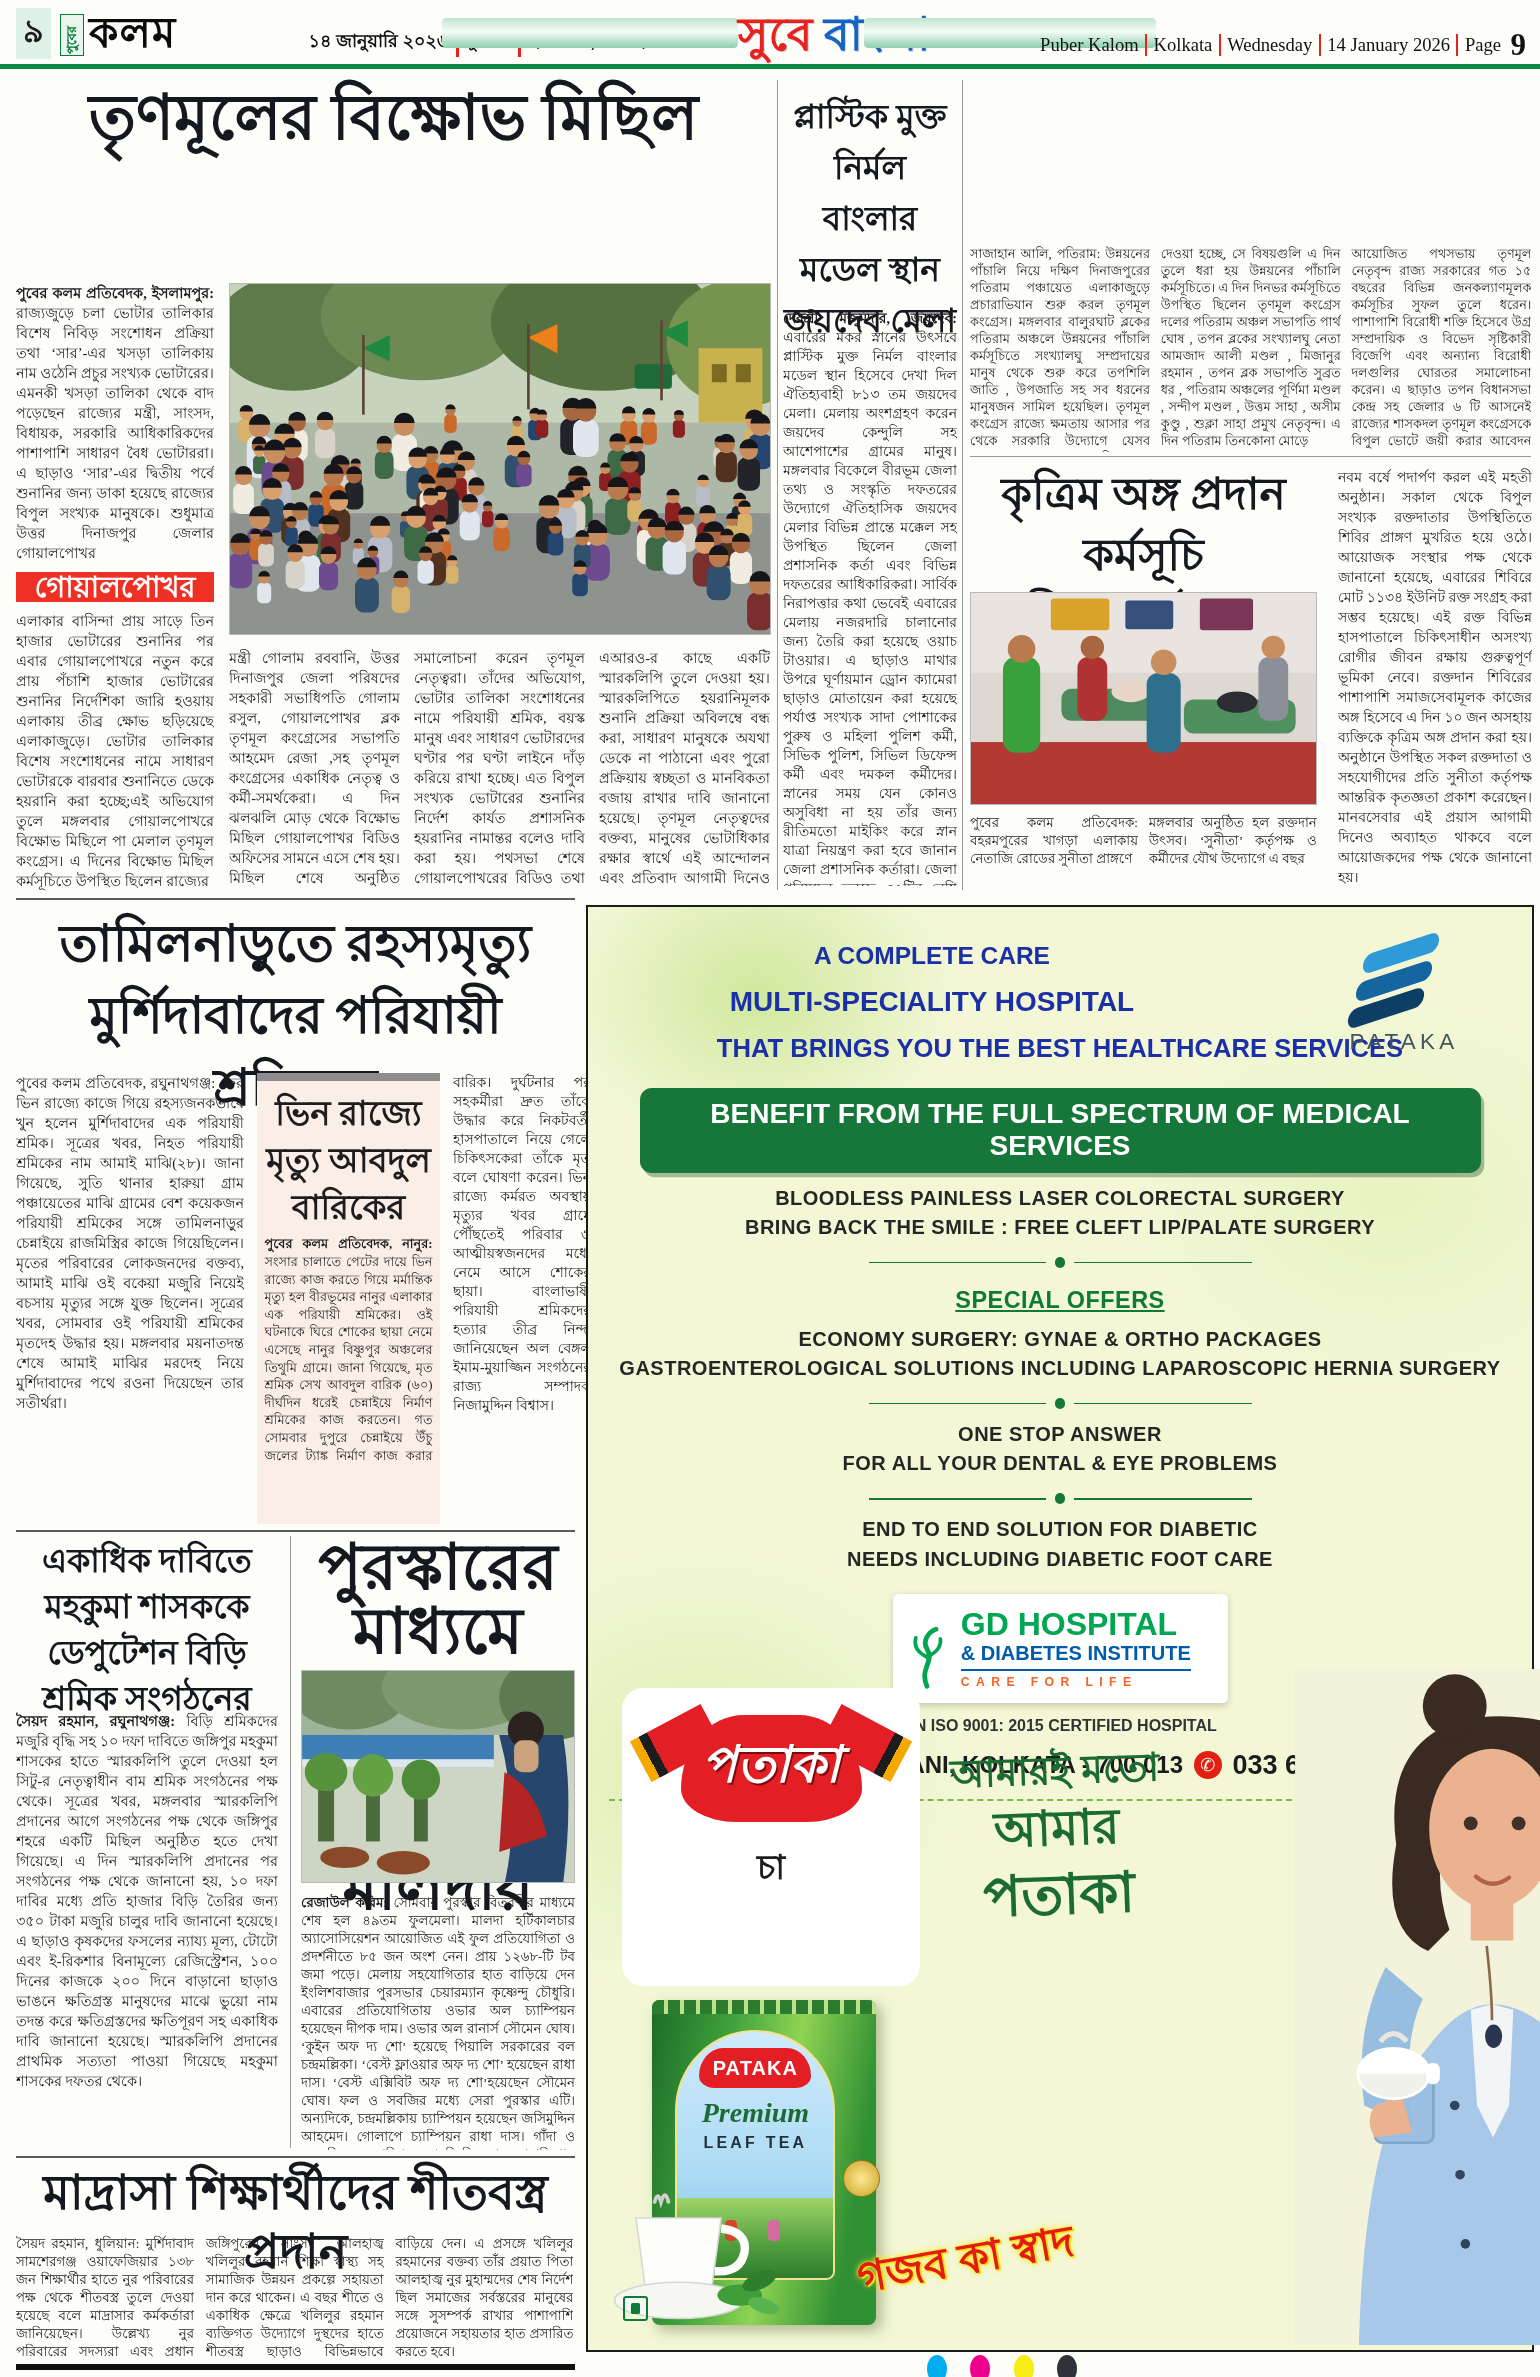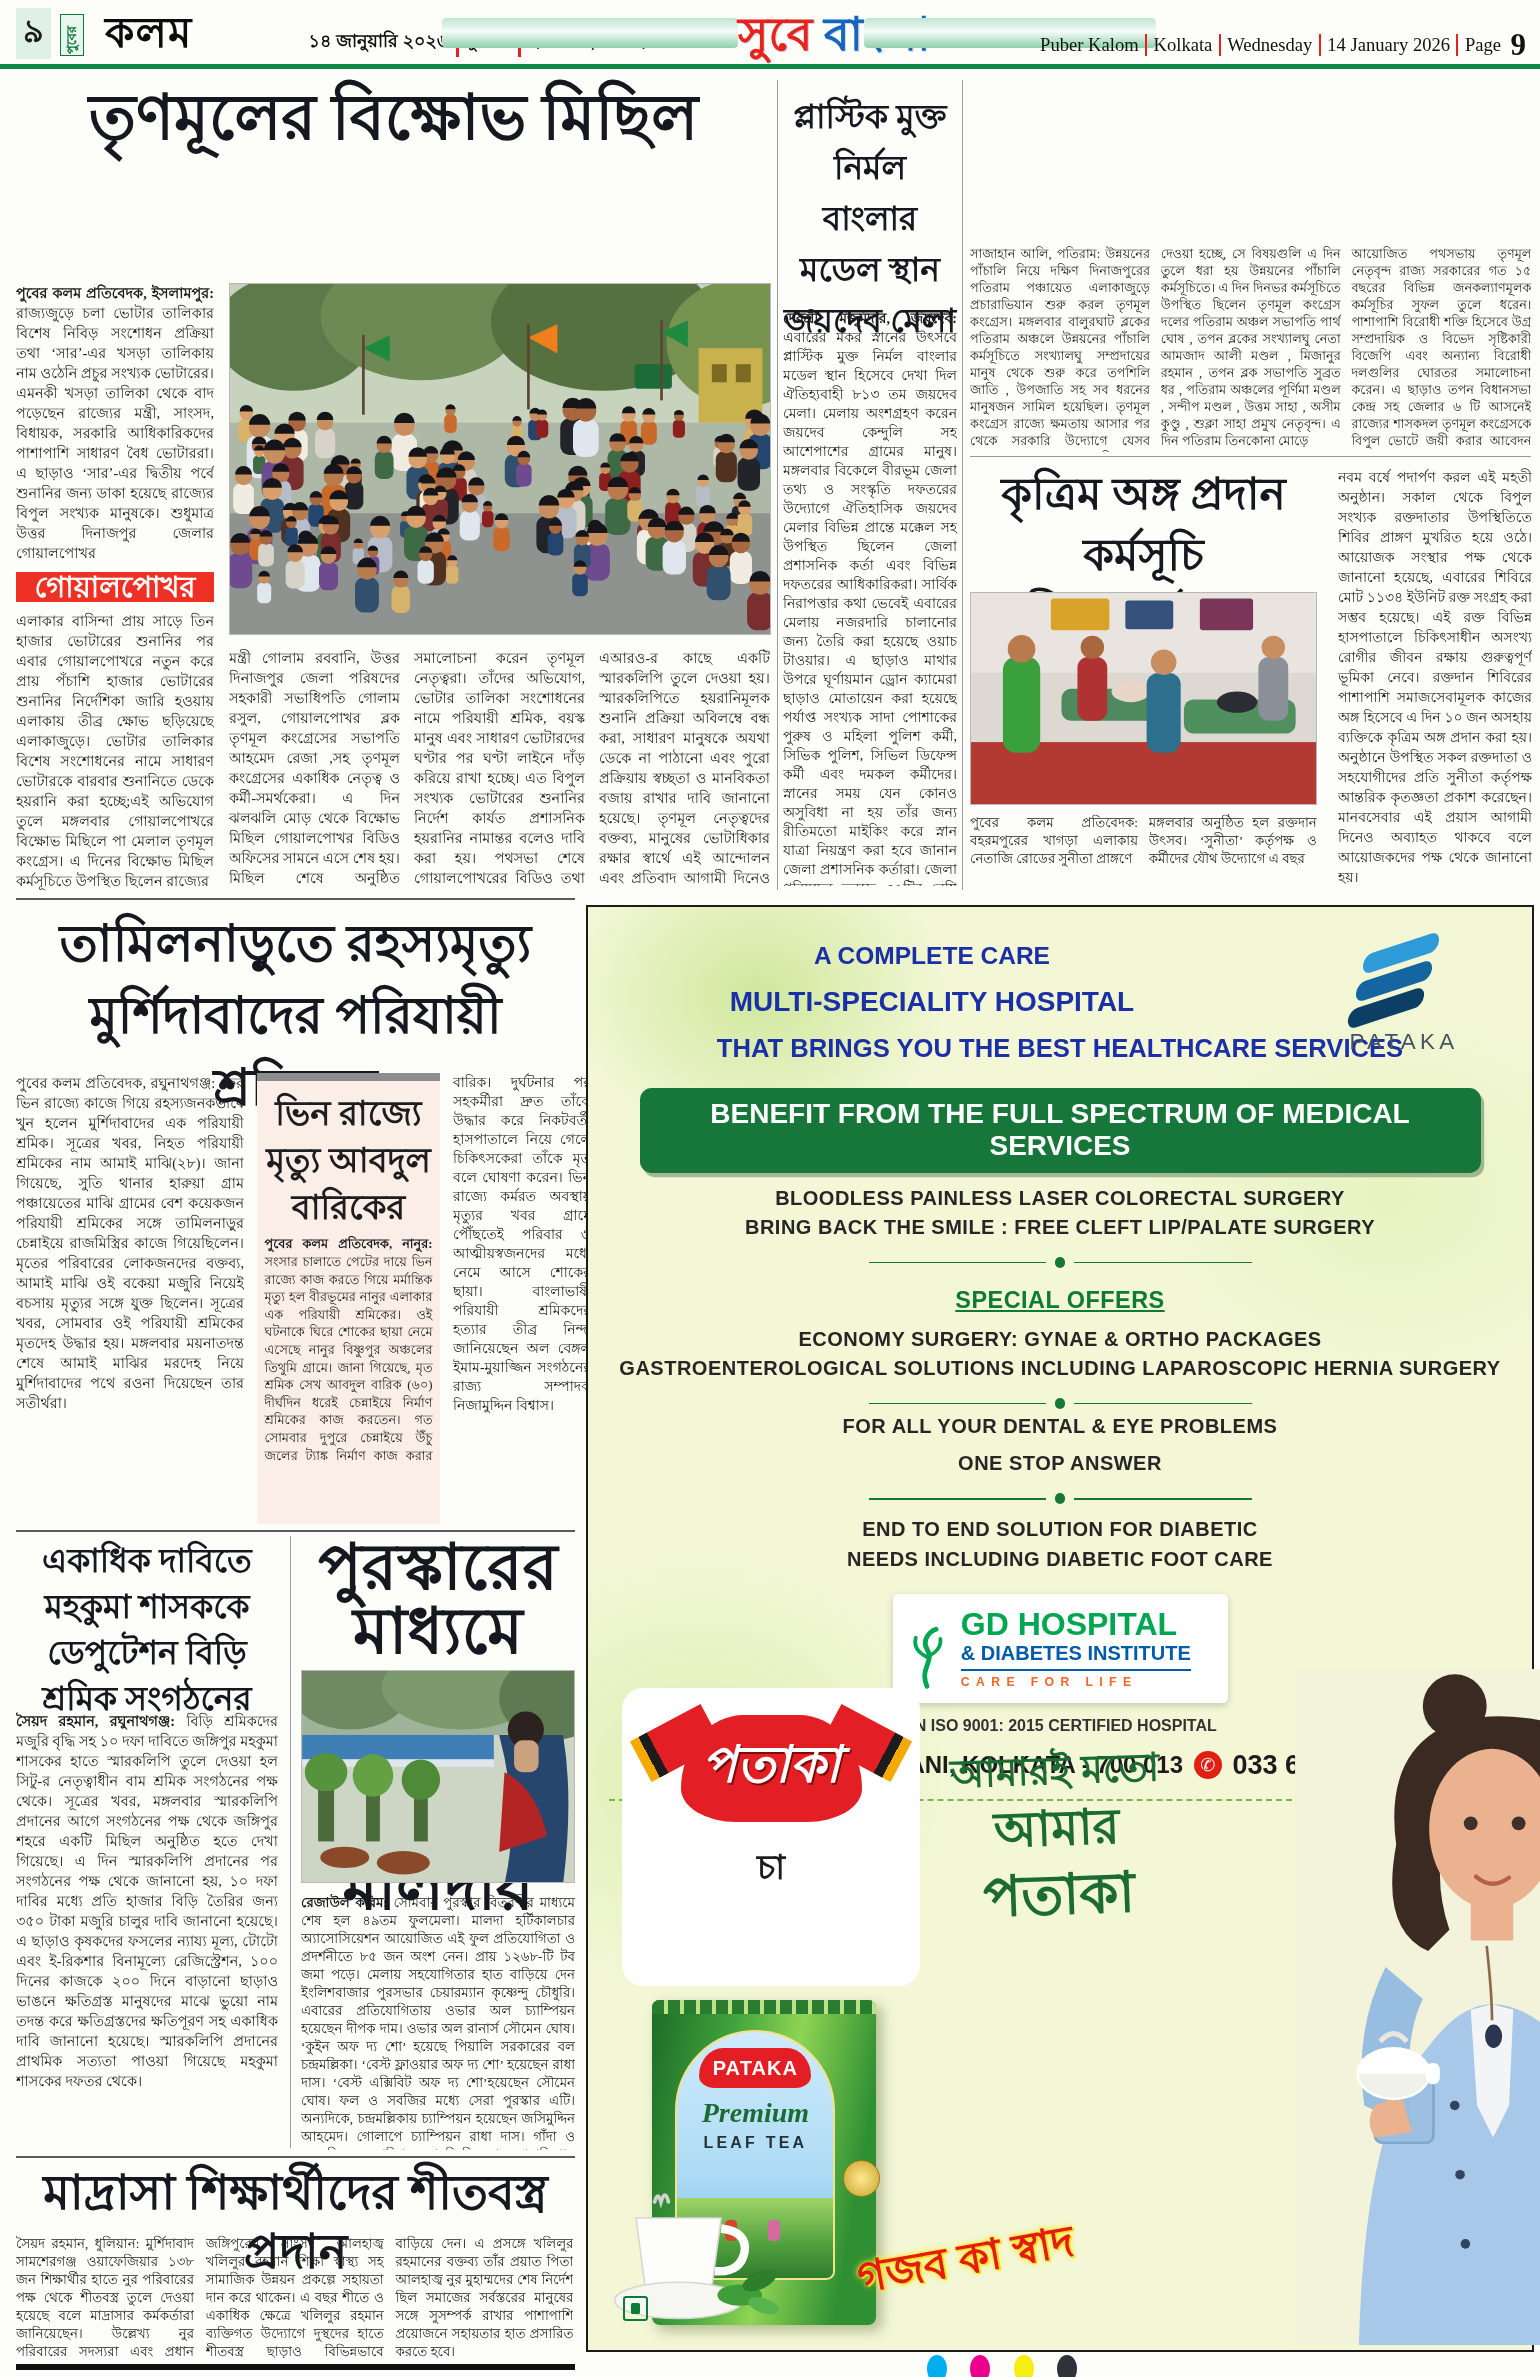--- a/index.html
+++ b/index.html
@@ -6,21 +6,21 @@
   .page{position:relative;width:1540px;height:2377px;background:#fdfdfa;overflow:hidden;
         font-family:"Liberation Serif",serif;color:#1d1d1f;}
   [data-name]{box-sizing:border-box;}
   
   .hdr{position:absolute;left:0;top:0;width:1540px;height:64px;}
   .pageno{position:absolute;left:16px;top:7.5px;width:35px;height:51px;background:#dff0e6;
           font-size:32px;font-weight:bold;display:flex;align-items:center;justify-content:center;}
   .logo{position:absolute;left:60px;top:9.6px;display:flex;align-items:flex-end;}
   .logo .tag{writing-mode:vertical-rl;transform:rotate(180deg);font-size:12.8px;font-weight:bold;color:#0a7a3a;
              background:#e8f6ee;padding:1.1px 0.5px;border:1.1px solid #0a7a3a;height:42px;display:inline-block;}
-  .logo .klm{font-size:42px;font-weight:900;line-height:46px;color:#0b0b0b;letter-spacing:1.1px;margin-left:21px;}
+  .logo .klm{font-size:42px;font-weight:900;line-height:46px;color:#0b0b0b;letter-spacing:1.1px;margin-left:5px;}
   .dateline{position:absolute;left:301px;top:28px;font-size:17.6px;font-weight:bold;color:#101010;
             font-family:"Liberation Sans",sans-serif;display:flex;align-items:center;}
   .dateline span{padding:0 7.5px;}
   .dateline span + span{border-left:3.2px solid #e8221c;}
   .gbar{position:absolute;top:18px;height:30px;border-radius:4.3px;
         background:linear-gradient(180deg,#bfe6d0 0%,#f4fcf8 45%,#8fd0ac 100%);}
   .gbar.l{left:442px;width:296px;}
   .gbar.r{left:864px;width:292px;}
   .secttl{position:absolute;left:738px;top:9.6px;width:124px;text-align:center;font-size:46px;font-weight:900;
           line-height:49px;white-space:nowrap;text-shadow:1.1px 1.1px 0 #cfd8e0;}
@@ -930,22 +930,22 @@
         <i></i>
       </div>
     <div class="adtxt offers" data-name="special-offers-title">SPECIAL OFFERS</div>
     <div class="adtxt svc" data-name="service-line">ECONOMY SURGERY: GYNAE &amp; ORTHO PACKAGES</div>
     <div class="adtxt svc" style="margin-top:6.4px;" data-name="service-line">GASTROENTEROLOGICAL SOLUTIONS INCLUDING LAPAROSCOPIC HERNIA SURGERY</div>
     <div class="divider" data-name="green-divider">
         <i></i>
         <b></b>
         <i></i>
       </div>
+    <div class="adtxt svc" data-name="service-line">ONE STOP ANSWER</div>
     <div class="adtxt svc" style="margin-top:6.4px;" data-name="service-line">FOR ALL YOUR DENTAL &amp; EYE PROBLEMS</div>
-    <div class="adtxt svc" data-name="service-line">ONE STOP ANSWER</div>
     <div class="divider" data-name="green-divider">
         <i></i>
         <b></b>
         <i></i>
       </div>
     <div class="adtxt svc" data-name="service-line">END TO END SOLUTION FOR DIABETIC</div>
     <div class="adtxt svc" style="margin-top:6.4px;" data-name="service-line">NEEDS INCLUDING DIABETIC FOOT CARE</div>
     <div class="gdbox" data-name="gd-hospital-logo">
       <svg width="48" height="64" viewBox="0 0 90 120" data-name="gd-caduceus-icon">
         <path d="M45 115 C30 80 60 70 45 45 C35 28 50 12 62 8" stroke="#00a651" stroke-width="9" fill="none" stroke-linecap="round"></path>

